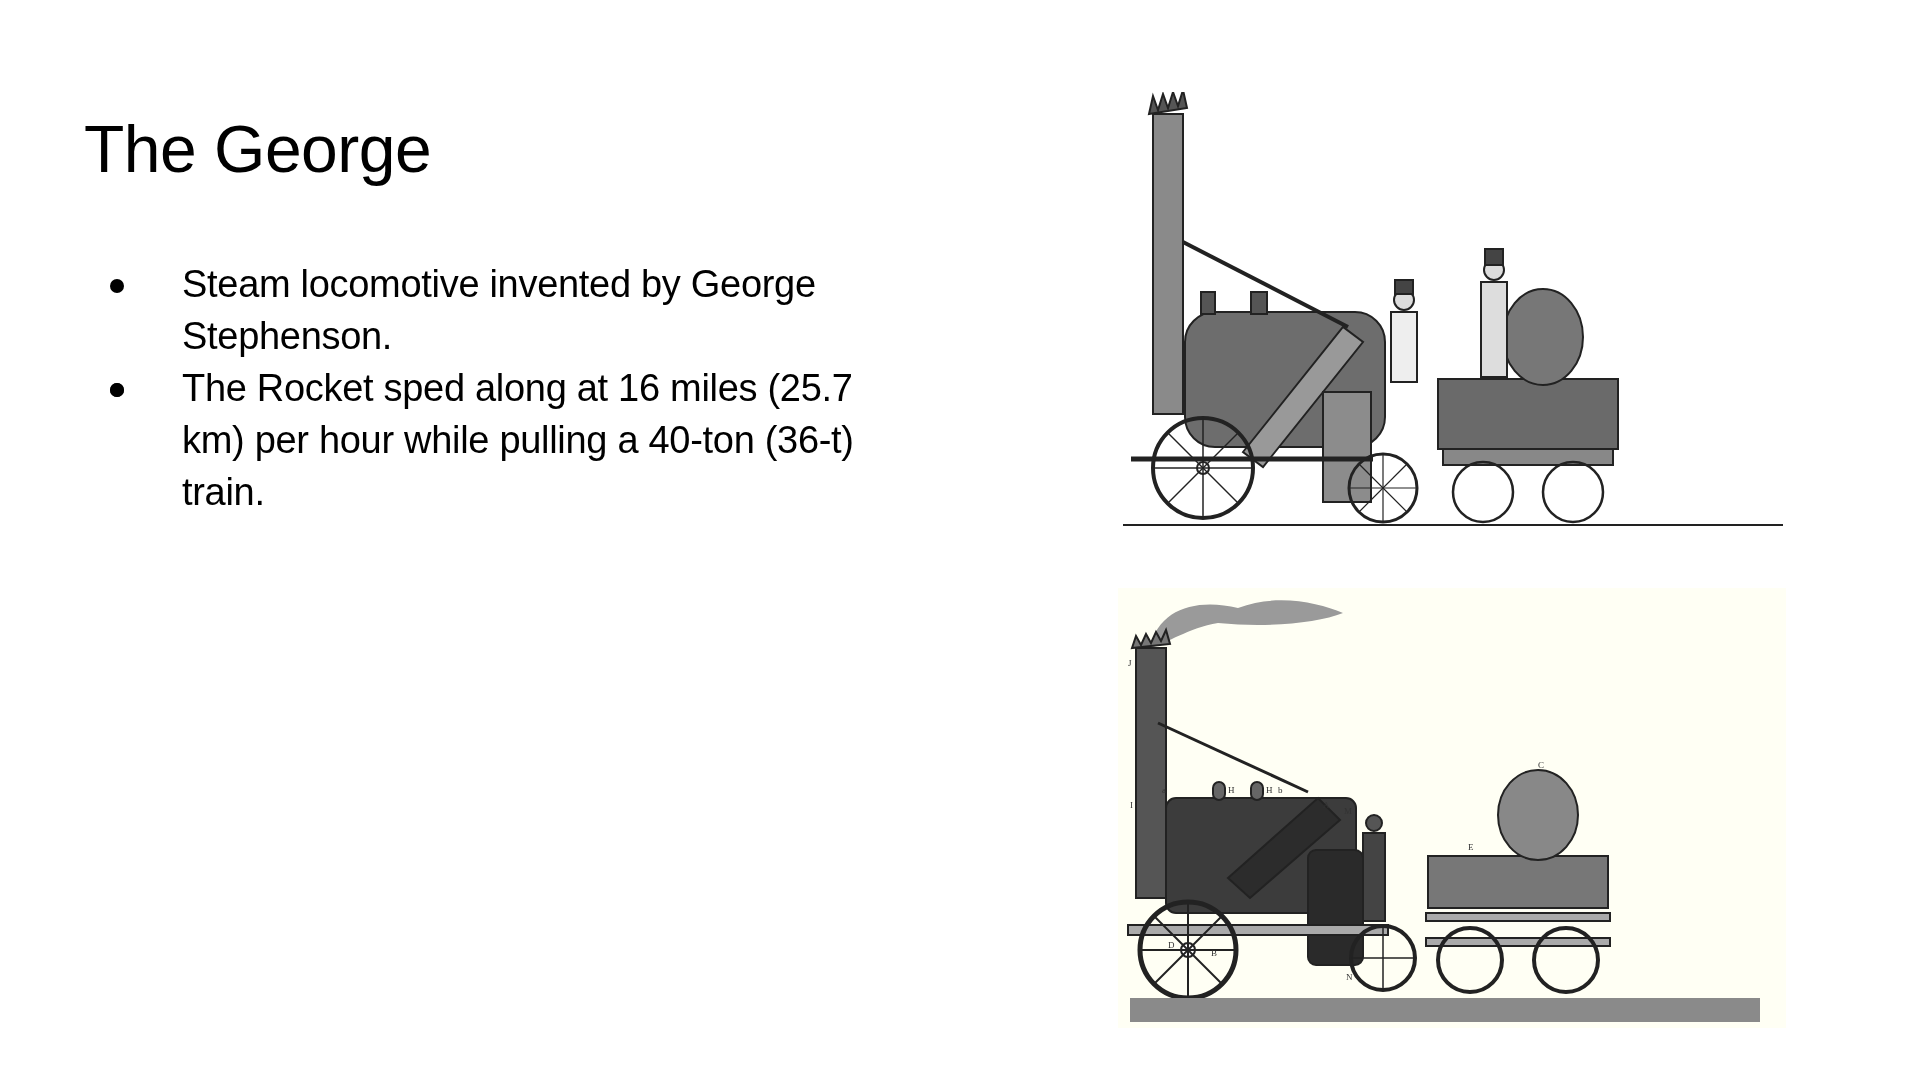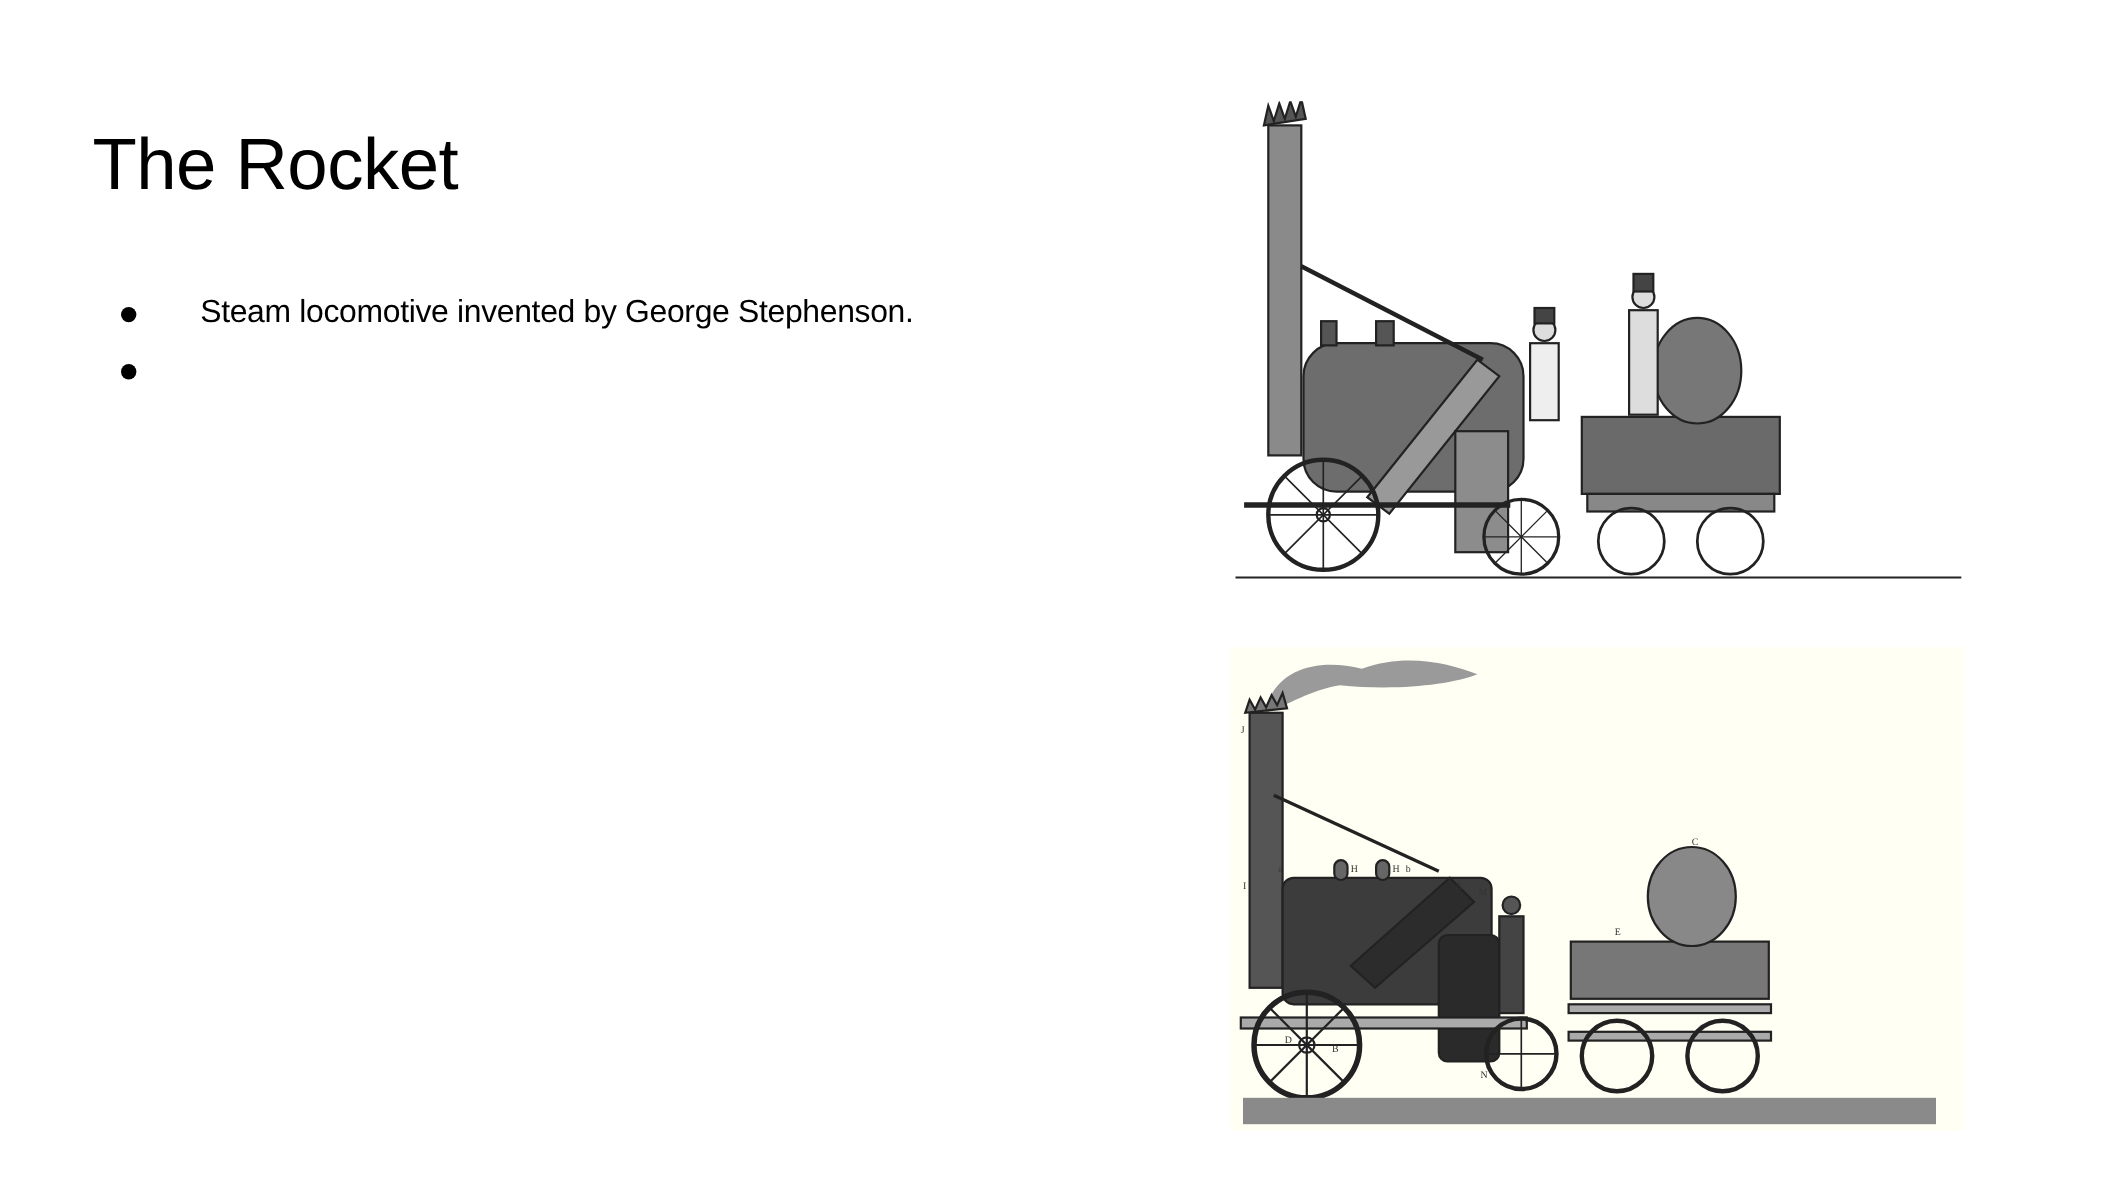--- a/index.html
+++ b/index.html
@@ -2,35 +2,36 @@
 <html><head>
 <meta charset="utf-8">
 <style>
   html, body { margin: 0; padding: 0; background: #ffffff; }
   body { width: 1920px; height: 1080px; position: relative; overflow: hidden;
          font-family: "Liberation Sans", sans-serif; color: #000; }
   .slide { position: absolute; left: 0; top: 0; width: 1920px; height: 1080px; background: #fff; }
   .title { position: absolute; left: 84px; top: 112px; font-size: 66px; font-weight: 400;
            letter-spacing: -0.5px; line-height: 1.15; margin: 0; }
   .bullets { position: absolute; left: 110px; top: 258px; width: 780px; margin: 0; padding: 0; list-style: none; }
-  .bullets li { position: relative; padding-left: 72px; font-size: 29px; line-height: 52px; letter-spacing: -0.3px; }
+  .bullets li { position: relative; padding-left: 72px; font-size: 38px; line-height: 52px; letter-spacing: -0.3px; }
   .bullets li .dot { position: absolute; left: 0; top: 21px; width: 14px; height: 14px; border-radius: 50%; background: #000; }
   .img1 { position: absolute; left: 1123px; top: 92px; width: 662px; height: 462px; background: #fff; }
   .img2 { position: absolute; left: 1118px; top: 588px; width: 668px; height: 440px; background: #fffff4; }
   svg { display: block; }
 </style>
 </head>
 <body>
 
 <div class="slide">
-  <h1 class="title">The Rocket</h1>
+  <h1 class="title">The George</h1>
 
   <ul class="bullets">
     <li><span class="dot"></span><span>Steam locomotive invented by George Stephenson.</span></li>
     <li><span class="dot"></span></li>
+    <li><span class="dot"></span><span>The Rocket sped along at 16 miles (25.7 km) per hour while pulling a 40-ton (36-t) train.</span></li>
   </ul>
 
   <div class="img1" title="Engraving of Stephenson's Rocket locomotive with two men and a water-barrel tender">
     <svg width="662" height="462" viewBox="0 0 662 462">
       <g stroke="#222" fill="none" stroke-width="2">
 
         <rect x="30" y="22" width="30" height="300" fill="#8a8a8a"></rect>
         <path d="M26 22 l4 -18 l5 14 l5 -16 l5 14 l5 -16 l5 14 l5 -16 l4 18 z" fill="#555"></path>
 
         <rect x="62" y="220" width="200" height="135" rx="30" fill="#6d6d6d"></rect>

